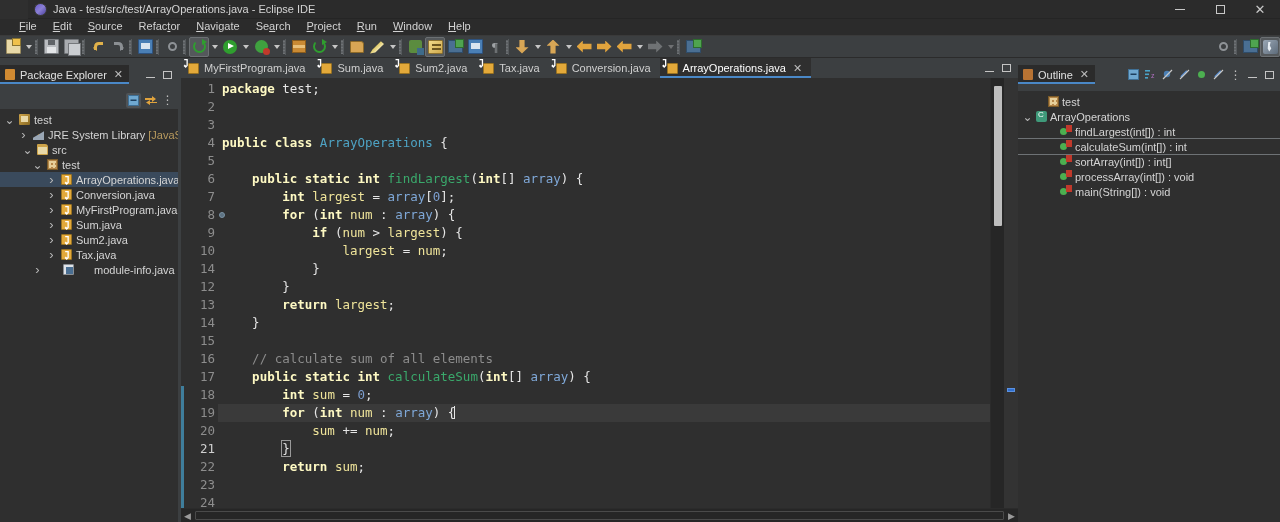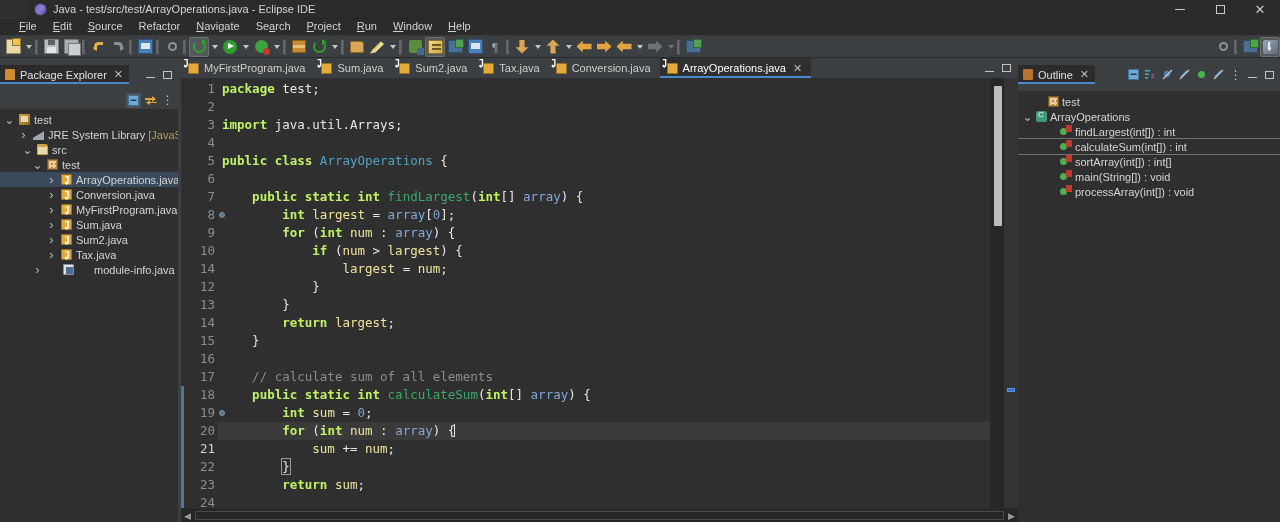--- a/index.html
+++ b/index.html
@@ -227,21 +227,21 @@
     width: 4px; background: #2f2f2f; flex: none; position: relative; padding-top: 2px;
   }
   .annot-mark { position: absolute; left: 0; width: 3px; background: #3f7e9c; }
 
   .code {
     flex: 1; position: relative; font-family: "DejaVu Sans Mono", monospace; font-size: 12.5px;
     padding-top: 2px; overflow: hidden; min-width: 0;
   }
   .cline { height: 18px; line-height: 18px; white-space: pre; padding-left: 4px; }
   .cline.hl { background: #3a3a3a; }
-  .kw { color: #bef264; font-weight: bold; }
+  .kw { color: #fef9c3; font-weight: bold; }
   .cls { color: #4ea3c4; }
   .mth { color: #3aa86b; }
   .cmt { color: #8c8c8c; }
   .num { color: #7d9fd0; }
   .var { color: #efe49a; }
   .par { color: #7fa8d8; }
   .pln { color: #e6e6e6; }
   .caret {
     display: inline-block; width: 1px; height: 13px; background: #e6e6e6;
     vertical-align: -2px; margin-left: -1px;
@@ -590,21 +590,20 @@
             <div class="gline">19<span class="fold-dot"></span></div>
             <div class="gline">20</div>
             <div class="gline cur">21</div>
             <div class="gline">22</div>
             <div class="gline">23</div>
             <div class="gline">24</div>
           </div>
         <div class="code" id="code">
             <div class="cline"><span class="kw">package</span><span class="pln"> </span><span class="pln">test</span><span class="pln">;</span></div>
             <div class="cline"></div>
-            <div class="cline"><span class="kw">import</span><span class="pln"> java.util.Arrays;</span></div>
             <div class="cline"></div>
             <div class="cline"><span class="kw">public</span><span class="pln"> </span><span class="kw">class</span><span class="pln"> </span><span class="cls">ArrayOperations</span><span class="pln"> {</span></div>
             <div class="cline"></div>
             <div class="cline"><span class="pln">    </span><span class="kw">public</span><span class="pln"> </span><span class="kw">static</span><span class="pln"> </span><span class="kw">int</span><span class="pln"> </span><span class="mth">findLargest</span><span class="pln">(</span><span class="kw">int</span><span class="pln">[] </span><span class="par">array</span><span class="pln">) {</span></div>
             <div class="cline"><span class="pln">        </span><span class="kw">int</span><span class="pln"> </span><span class="var">largest</span><span class="pln"> = </span><span class="par">array</span><span class="pln">[</span><span class="num">0</span><span class="pln">];</span></div>
             <div class="cline"><span class="pln">        </span><span class="kw">for</span><span class="pln"> (</span><span class="kw">int</span><span class="pln"> </span><span class="var">num</span><span class="pln"> : </span><span class="par">array</span><span class="pln">) {</span></div>
             <div class="cline"><span class="pln">            </span><span class="kw">if</span><span class="pln"> (</span><span class="var">num</span><span class="pln"> &gt; </span><span class="var">largest</span><span class="pln">) {</span></div>
             <div class="cline"><span class="pln">                </span><span class="var">largest</span><span class="pln"> = </span><span class="var">num</span><span class="pln">;</span></div>
             <div class="cline"><span class="pln">            }</span></div>
             <div class="cline"><span class="pln">        }</span></div>
@@ -721,27 +720,27 @@
               <span class="ol-mth-s"></span>
             </span>
             <span class="olabel">sortArray(int[]) : int[]</span>
           </div>
           <div class="onode" style="padding-left: 28px;">
             <span class="chev none"></span>
             <span style="display: flex; align-items: center; gap: 0px; flex: 0 0 auto;">
               <span class="ol-mth"></span>
               <span class="ol-mth-s"></span>
             </span>
-            <span class="olabel">main(String[]) : void</span>
+            <span class="olabel">processArray(int[]) : void</span>
           </div>
           <div class="onode" style="padding-left: 28px;">
             <span class="chev none"></span>
             <span style="display: flex; align-items: center; gap: 0px; flex: 0 0 auto;">
               <span class="ol-mth"></span>
               <span class="ol-mth-s"></span>
             </span>
-            <span class="olabel">processArray(int[]) : void</span>
+            <span class="olabel">main(String[]) : void</span>
           </div>
         </div>
     </div>
 
   </div>
 </div>
 
 </body></html>

